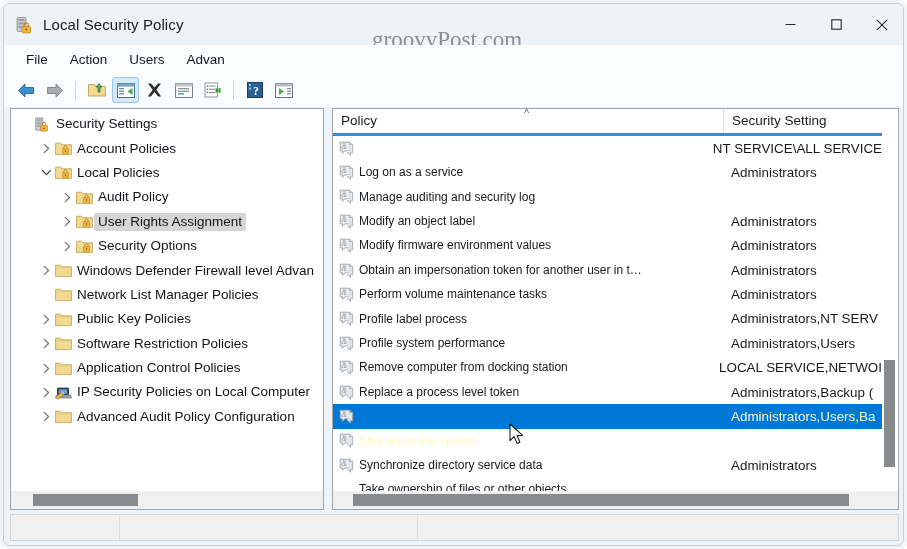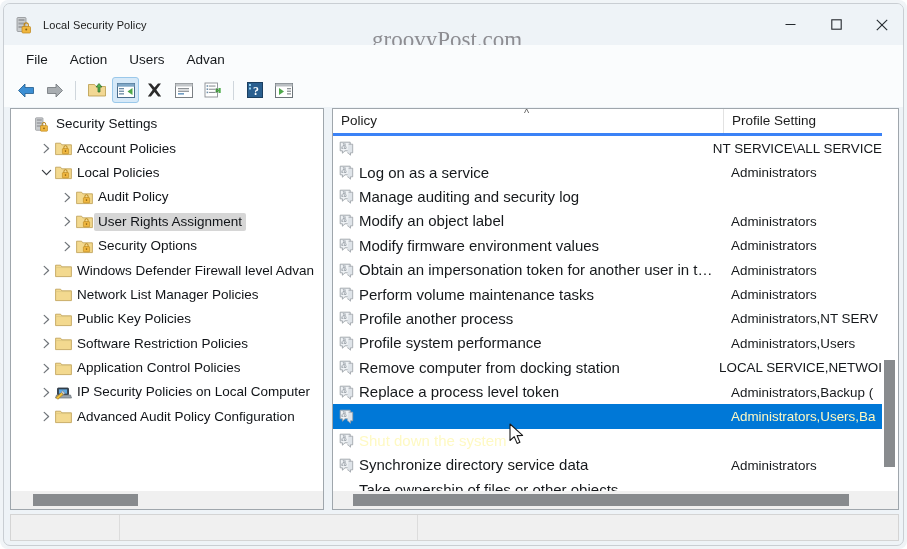--- a/index.html
+++ b/index.html
@@ -31,21 +31,21 @@
   #titlebar {
     position: absolute; left: 0; top: 0; width: 901px; height: 41px;
     background: #eef3f7;
     display: flex; align-items: center;
   }
   #titlebar-icon {
     margin-left: 10px; width: 20px; height: 20px; position: relative; flex: 0 0 auto;
   }
   #titlebar-title {
     margin-left: 9px;
-    font-size: 11px; color: #1b1b1b; letter-spacing: 0.1px;
+    font-size: 15px; color: #1b1b1b; letter-spacing: 0.1px;
     white-space: nowrap;
   }
   #watermark {
     position: absolute; left: 368px; top: 23px;
     font-family: "Liberation Serif", serif;
     font-size: 23px; color: #8d8d92;
     white-space: nowrap;
   }
   .wincontrols { position: absolute; right: 0; top: 0; height: 41px; display: flex; }
   .winbtn {
@@ -129,21 +129,21 @@
     position: absolute; left: 0; top: 27px; width: 549px;
   }
   .lrow {
     height: 24.4px; display: flex; align-items: center; white-space: nowrap;
     position: relative;
   }
   .lrow.selected { background: #0078d7; }
   .lrow.selected .lname, .lrow.selected .lset { color: #fef9c3; }
   .policy-icon { width: 15px; height: 15px; margin-left: 6px; flex: 0 0 auto; position: relative; }
   .lname {
-    font-size: 15px; color: #16191c; margin-left: 5px;
+    font-size: 12px; color: #16191c; margin-left: 5px;
     width: 372px; overflow: hidden; text-overflow: clip; margin-top: 48px;
   }
   .lset { font-size: 13.4px; color: #16191c; }
 
   
   .vscroll {
     position: absolute; right: 0; top: 0; width: 16px; bottom: 0;
     background: #ffffff;
   }
   .vthumb {
@@ -466,21 +466,21 @@
         </div>
       </div>
 
       <div id="list-pane">
         <div id="list-header">
           <div class="lh-cell policy">
             <span>Policy</span>
             <span id="sort-chevron">^</span>
           </div>
           <div class="lh-cell setting">
-            <span>Profile Setting</span>
+            <span>Security Setting</span>
           </div>
         </div>
         <div id="rows">
             <div class="lrow">
               <span class="policy-icon"><svg width="15" height="15" viewBox="0 0 15 15">
                   <path d="M1.2 1.2 h10 v8.6 h-5.2 l-2.6 2.4 v-2.4 h-2.2 z" fill="#eef1f4" stroke="#9aa0a6" stroke-width="0.9"></path>
                   <text x="3.4" y="4.6" font-family="Liberation Sans, sans-serif" font-size="2.9" fill="#4a5560">10</text>
                   <text x="2.6" y="7.6" font-family="Liberation Sans, sans-serif" font-size="2.9" fill="#4a5560">010</text>
                   <path d="M9.5 3.2 h4.2 v8.6 h-2.2 v2.4 l-2.6 -2.4 h-0.6" fill="#dfe4e9" stroke="#9aa0a6" stroke-width="0.8"></path>
                 </svg></span>
@@ -537,21 +537,21 @@
               <span class="lname">Perform volume maintenance tasks</span>
               <span class="lset">Administrators</span>
             </div>
             <div class="lrow">
               <span class="policy-icon"><svg width="15" height="15" viewBox="0 0 15 15">
                   <path d="M1.2 1.2 h10 v8.6 h-5.2 l-2.6 2.4 v-2.4 h-2.2 z" fill="#eef1f4" stroke="#9aa0a6" stroke-width="0.9"></path>
                   <text x="3.4" y="4.6" font-family="Liberation Sans, sans-serif" font-size="2.9" fill="#4a5560">10</text>
                   <text x="2.6" y="7.6" font-family="Liberation Sans, sans-serif" font-size="2.9" fill="#4a5560">010</text>
                   <path d="M9.5 3.2 h4.2 v8.6 h-2.2 v2.4 l-2.6 -2.4 h-0.6" fill="#dfe4e9" stroke="#9aa0a6" stroke-width="0.8"></path>
                 </svg></span>
-              <span class="lname">Profile another process</span>
+              <span class="lname">Profile label process</span>
               <span class="lset">Administrators</span>
             </div>
             <div class="lrow">
               <span class="policy-icon"><svg width="15" height="15" viewBox="0 0 15 15">
                   <path d="M1.2 1.2 h10 v8.6 h-5.2 l-2.6 2.4 v-2.4 h-2.2 z" fill="#eef1f4" stroke="#9aa0a6" stroke-width="0.9"></path>
                   <text x="3.4" y="4.6" font-family="Liberation Sans, sans-serif" font-size="2.9" fill="#4a5560">10</text>
                   <text x="2.6" y="7.6" font-family="Liberation Sans, sans-serif" font-size="2.9" fill="#4a5560">010</text>
                   <path d="M9.5 3.2 h4.2 v8.6 h-2.2 v2.4 l-2.6 -2.4 h-0.6" fill="#dfe4e9" stroke="#9aa0a6" stroke-width="0.8"></path>
                 </svg></span>
               <span class="lname">Profile system performance</span>

